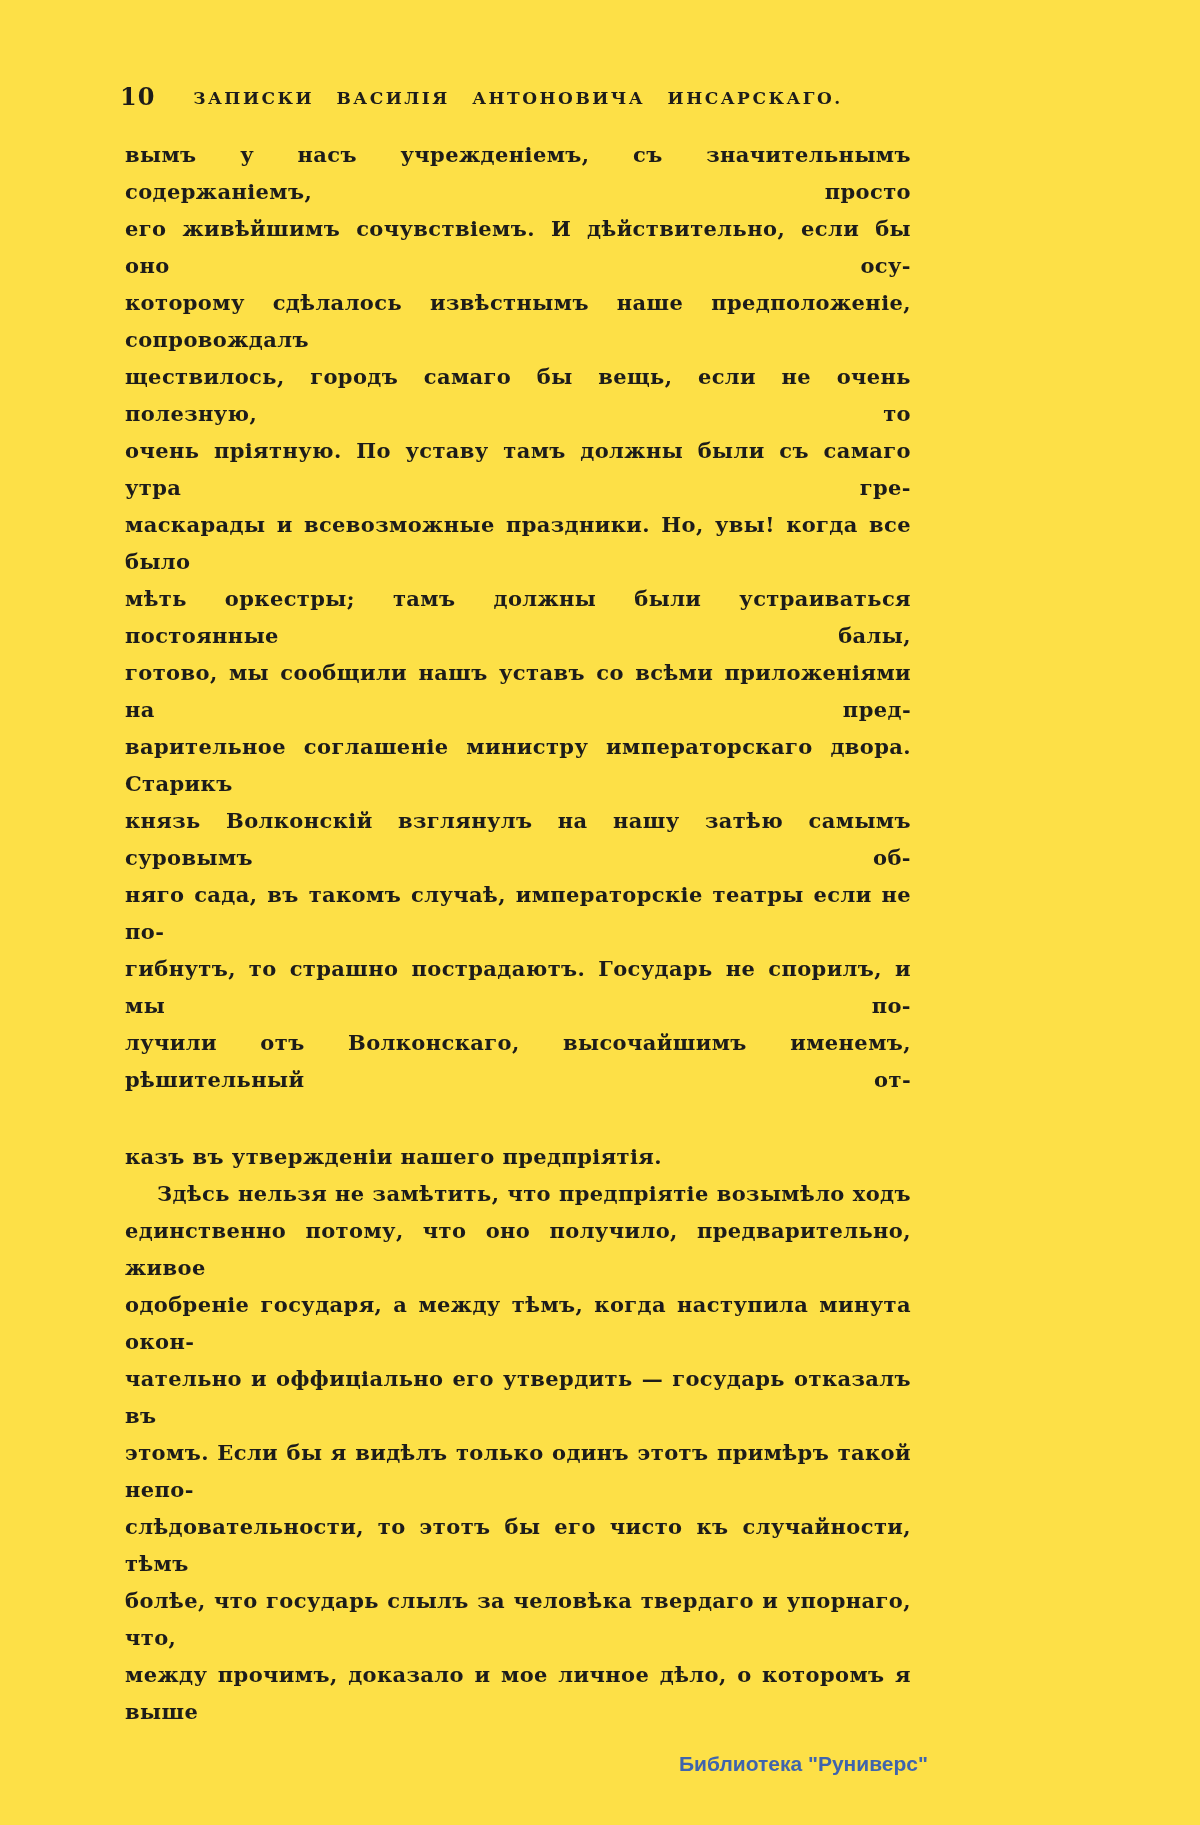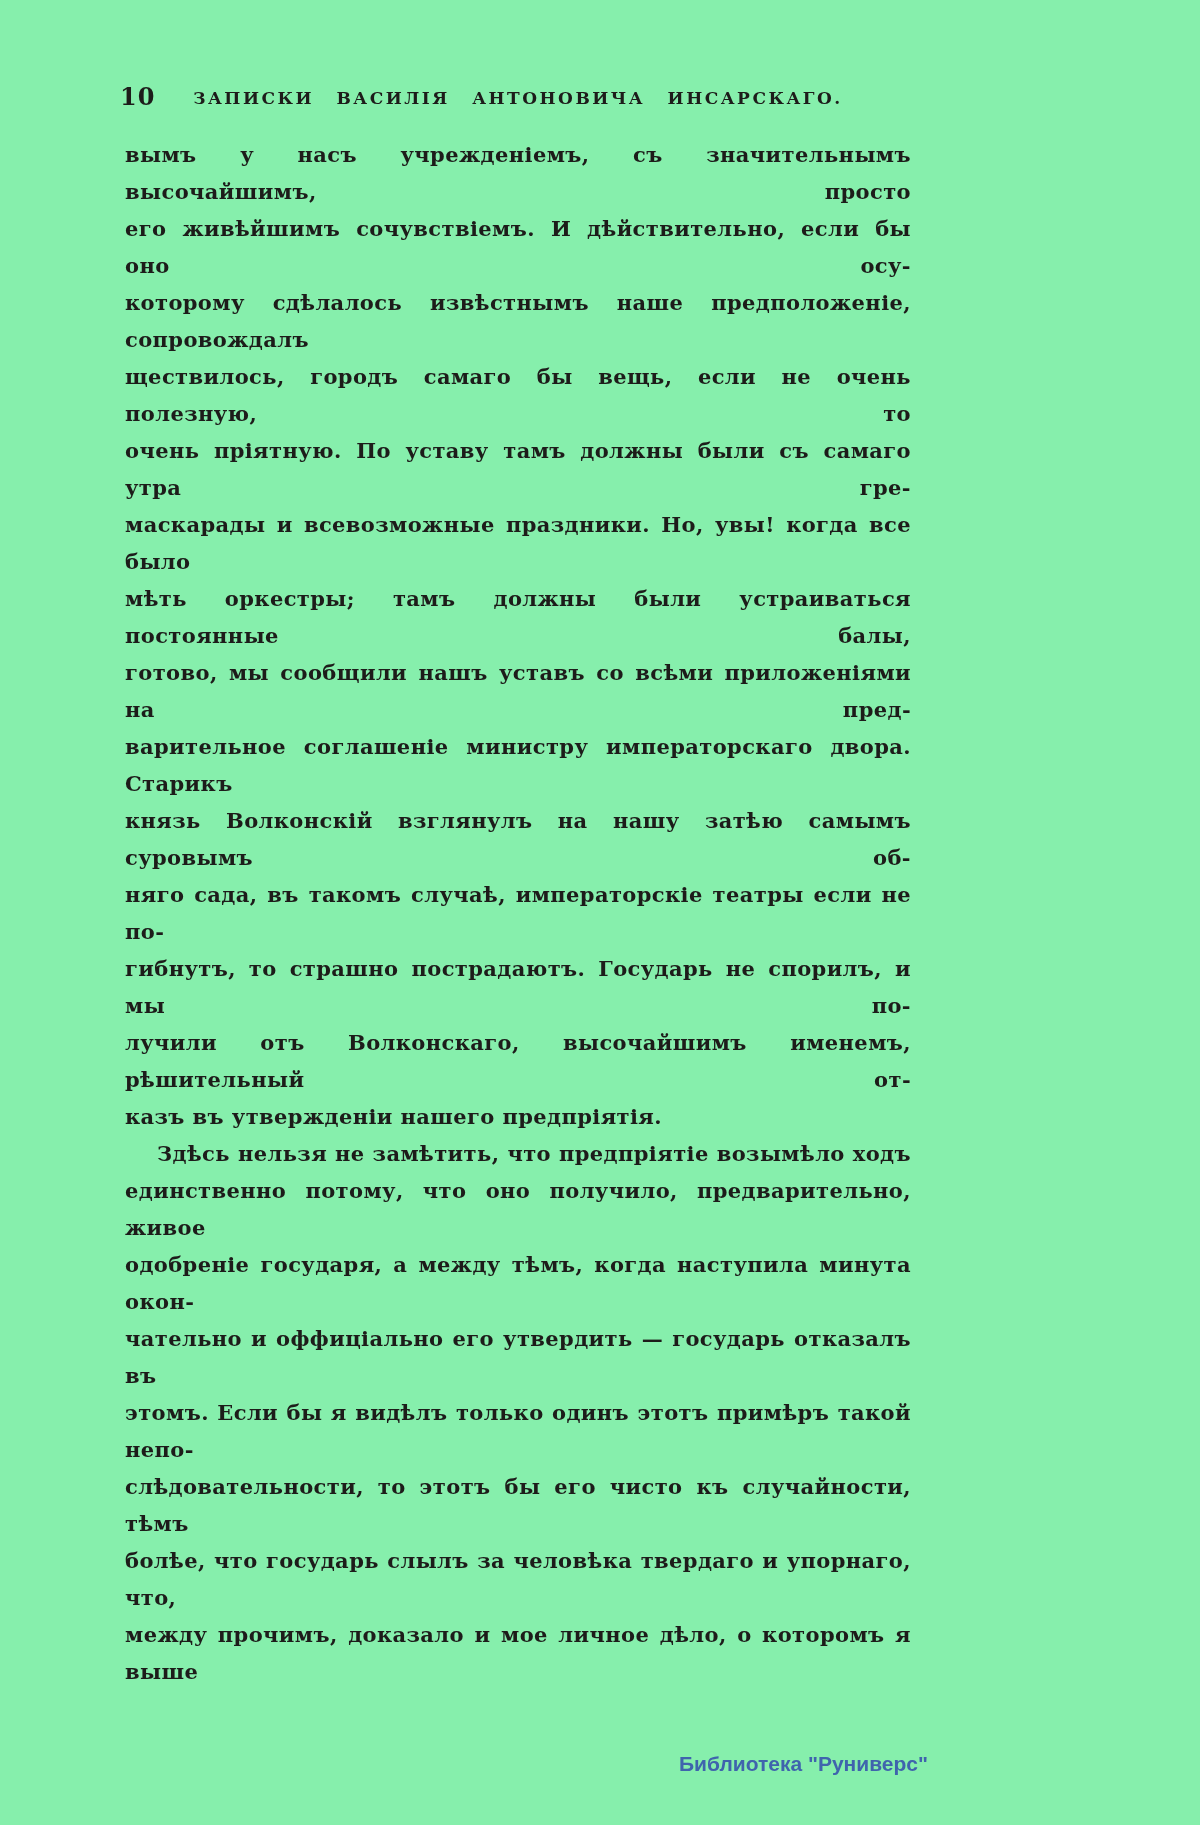--- a/index.html
+++ b/index.html
@@ -2,21 +2,21 @@
 <html><head>
 <meta charset="utf-8">
 <style>
   html, body { margin: 0; padding: 0; }
   body { background: #ffffff; }
 
   .scan-page {
     position: relative;
     width: 1200px;
     height: 1825px;
-    background: #86efac;
+    background: #fde047;
     overflow: hidden;
     font-family: "DejaVu Serif", serif;
     color: #1d1c1a;
   }
 
   .page-number {
     position: absolute;
     left: 120px;
     top: 82px;
     font-size: 24px;
@@ -45,21 +45,21 @@
     font-size: 21px;
     font-weight: bold;
     line-height: 37px;
     letter-spacing: 0.4px;
   }
 
   .line {
     text-align: justify;
     text-align-last: justify;
   }
-  .line.last { text-align-last: left; }
+  .line.last { text-align-last: left; margin-top: 40px; }
   .line.indent { text-indent: 32px; }
 
   .watermark {
     position: absolute;
     left: 0;
     top: 1752px;
     width: 928px;
     text-align: right;
     font-family: "Liberation Sans", sans-serif;
     font-size: 21px;
@@ -67,21 +67,21 @@
   }
 </style>
 </head>
 <body>
 
 <div class="scan-page">
   <div class="page-number">10</div>
   <div class="running-header">ЗАПИСКИ ВАСИЛІЯ АНТОНОВИЧА ИНСАРСКАГО.</div>
   <div class="body-text" id="body-text">
       <div>
-        <div class="line">вымъ у насъ учрежденіемъ, съ значительнымъ высочайшимъ, просто</div>
+        <div class="line">вымъ у насъ учрежденіемъ, съ значительнымъ содержаніемъ, просто</div>
         <div class="line">его живѣйшимъ сочувствіемъ. И дѣйствительно, если бы оно осу-</div>
         <div class="line">которому сдѣлалось извѣстнымъ наше предположеніе, сопровождалъ</div>
         <div class="line">ществилось, городъ самаго бы вещь, если не очень полезную, то</div>
         <div class="line">очень пріятную. По уставу тамъ должны были съ самаго утра гре-</div>
         <div class="line">маскарады и всевозможные праздники. Но, увы! когда все было</div>
         <div class="line">мѣть оркестры; тамъ должны были устраиваться постоянные балы,</div>
         <div class="line">готово, мы сообщили нашъ уставъ со всѣми приложеніями на пред-</div>
         <div class="line">варительное соглашеніе министру императорскаго двора. Старикъ</div>
         <div class="line">князь Волконскій взглянулъ на нашу затѣю самымъ суровымъ об-</div>
         <div class="line">няго сада, въ такомъ случаѣ, императорскіе театры если не по-</div>

